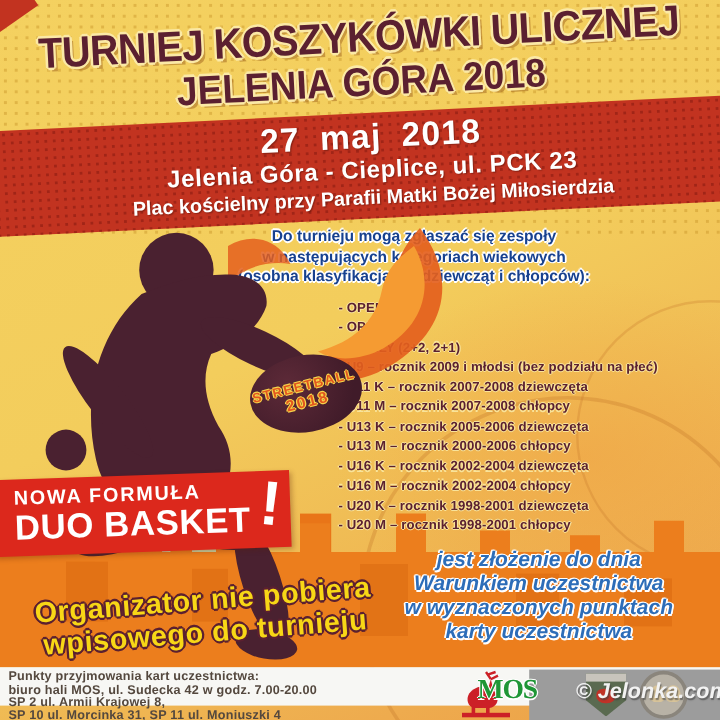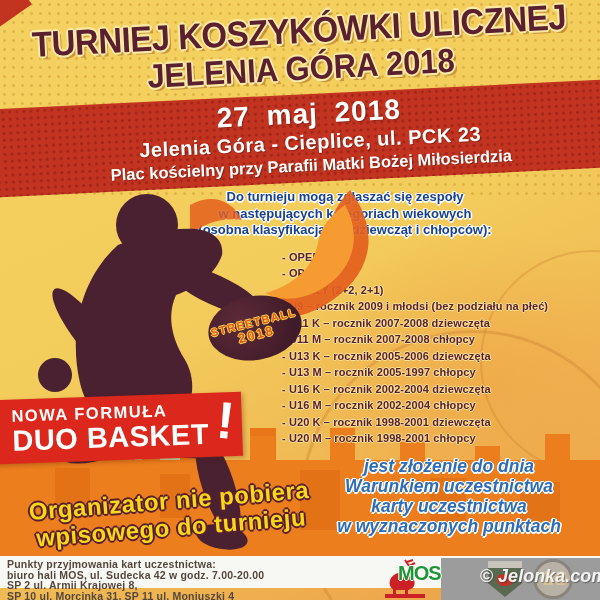--- a/index.html
+++ b/index.html
@@ -79,22 +79,22 @@
     text-shadow:-1.5px 0 0 #fff,1.5px 0 0 #fff,0 -1.5px 0 #fff,0 1.5px 0 #fff,
       1px 1px 0 #fff,-1px -1px 0 #fff;}
   .deadline .w{font-size:17.5px;line-height:20px;}
   .deadline .w3{font-size:23px;line-height:26px;letter-spacing:1px;}
   
   .footer{left:0;top:556px;width:600px;height:32px;background:#f7f7f4;z-index:9;}
   .footer-info{position:absolute;left:7px;top:3px;color:#54483e;font-weight:bold;
     font-size:10.5px;line-height:10.6px;letter-spacing:.2px;}
   .mos-logo{position:absolute;left:377px;top:2px;z-index:11;}
   .mos-label{position:absolute;left:398px;top:6px;z-index:11;color:#1f9636;
-    font-weight:bold;font-size:20px;letter-spacing:-1px;
-    text-shadow:-1px 0 0 #fff,1px 0 0 #fff,0 -1px 0 #fff,0 1px 0 #fff;}
+    font-weight:bold;font-size:23px;letter-spacing:-1px;
+    text-shadow:-1px 0 0 #fff,1px 0 0 #fff,0 -1px 0 #fff,0 1px 0 #fff;font-family:Liberation Serif, serif;}
   .gray-bar{position:absolute;left:441px;top:2px;width:159px;height:42px;
     background:#9c9c9c;z-index:10;}
   .crest{position:absolute;left:47px;top:3px;width:34px;height:36px;background:#5a6a50;
     clip-path:polygon(0 0,100% 0,100% 62%,50% 100%,0 62%);}
   .crest .crest-top{position:absolute;left:0;top:0;width:34px;height:7px;background:#c8c4bc;}
   .crest .crest-deer{position:absolute;left:9px;top:13px;width:16px;height:12px;
     background:#c03227;border-radius:40% 60% 50% 50%;}
   .seal{position:absolute;left:92px;top:1px;width:40px;height:40px;border-radius:50%;
     background:#b8b2a6;border:3px solid #8a857c;box-sizing:border-box;}
   .seal .fig{position:absolute;width:12px;height:14px;background:#d8c49a;border-radius:50% 50% 30% 30%;}
@@ -149,21 +149,21 @@
   </div>
 
   <div class="abs cats">
     <div>- OPEN M</div>
     <div>- OPEN K</div>
     <div>- FAMILY (2+2, 2+1)</div>
     <div>- U9 – rocznik 2009 i młodsi (bez podziału na płeć)</div>
     <div>- U11 K – rocznik 2007-2008 dziewczęta</div>
     <div>- U11 M – rocznik 2007-2008 chłopcy</div>
     <div>- U13 K – rocznik 2005-2006 dziewczęta</div>
-    <div>- U13 M – rocznik 2005-1997 chłopcy</div>
+    <div>- U13 M – rocznik 2000-2006 chłopcy</div>
     <div>- U16 K – rocznik 2002-2004 dziewczęta</div>
     <div>- U16 M – rocznik 2002-2004 chłopcy</div>
     <div>- U20 K – rocznik 1998-2001 dziewczęta</div>
     <div>- U20 M – rocznik 1998-2001 chłopcy</div>
   </div>
 
   <svg class="abs flame" width="260" height="170" viewBox="0 0 260 170">
     <path fill="#e45f1d" opacity="0.92" d="M200,15 C230,55 225,100 175,130 C145,148 115,145 95,130 C130,125 160,105 170,75 C178,50 185,30 200,15 Z"></path>
     <path fill="#f59b32" d="M195,30 C212,60 205,95 170,115 C150,126 128,126 115,118 C145,110 163,92 168,68 C172,48 182,40 195,30 Z"></path>
     <path fill="#e45f1d" opacity="0.85" d="M40,30 C60,18 82,24 92,45 C72,42 52,48 40,62 Z"></path>
@@ -197,22 +197,22 @@
   </div>
 
   <div class="abs free-entry">
     <div>Organizator nie pobiera</div>
     <div>wpisowego do turnieju</div>
   </div>
 
   <div class="abs deadline">
     <div class="w">jest złożenie do dnia</div>
     <div class="w">Warunkiem uczestnictwa</div>
+    <div class="w">w wyznaczonych punktach</div>
     <div class="w">karty uczestnictwa</div>
-    <div class="w">w wyznaczonych punktach</div>
   </div>
 
   <div class="abs footer">
     <div class="footer-info">
       <div>Punkty przyjmowania kart uczestnictwa:</div>
       <div>biuro hali MOS, ul. Sudecka 42 w godz. 7.00-20.00</div>
       <div>SP 2 ul. Armii Krajowej 8,</div>
       <div>SP 10 ul. Morcinka 31, SP 11 ul. Moniuszki 4</div>
     </div>
 

